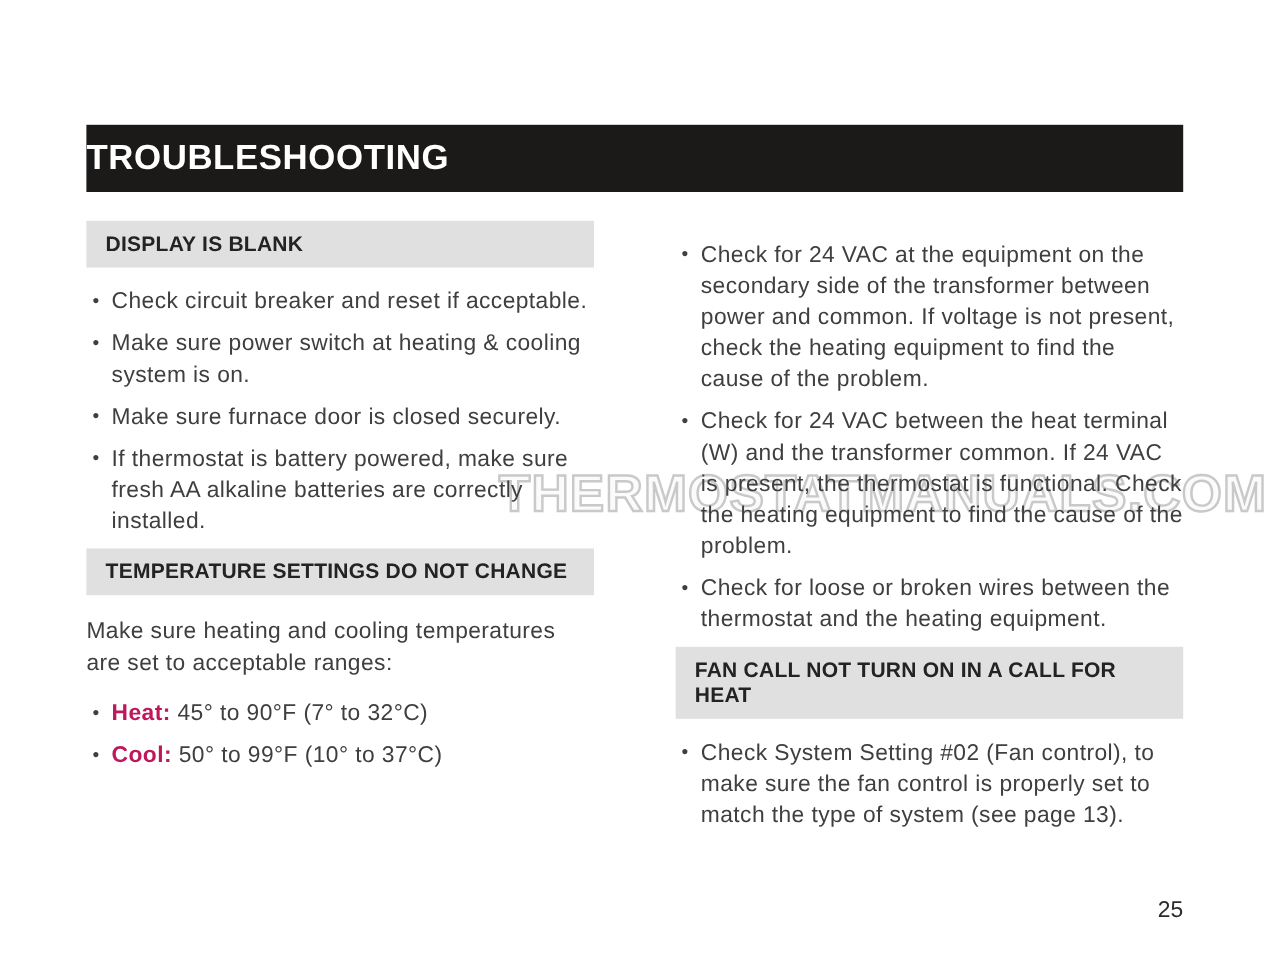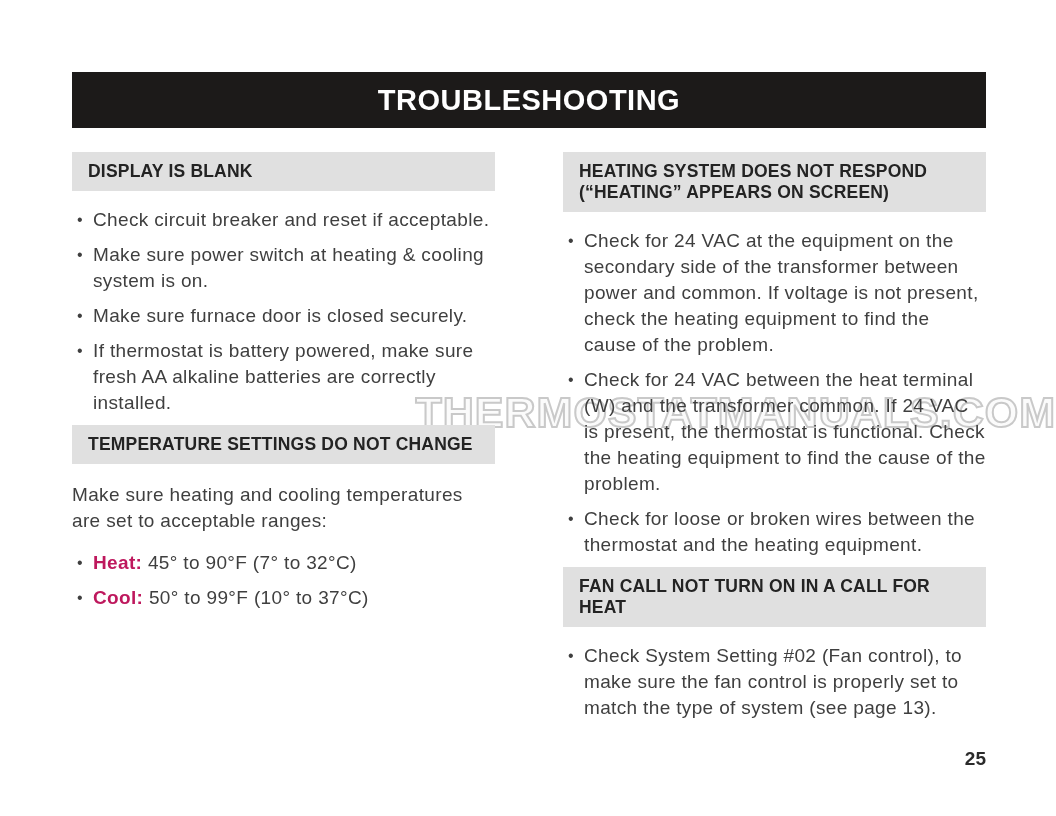--- a/index.html
+++ b/index.html
@@ -33,21 +33,22 @@
   .content {
     position: relative;
     z-index: 1;
     padding: 72px 70px 0 72px;
   }
   .title-bar {
     background: #1c1a19;
     height: 56px;
     display: flex;
     align-items: center;
-    justify-content: center;
+    justify-content: flex-start;
+    margin-top: 32px;
   }
   .title-bar h1 {
     margin: 0;
     color: #ffffff;
     font-size: 29px;
     font-weight: 700;
     letter-spacing: 0.5px;
   }
   .columns {
     display: flex;
@@ -90,21 +91,21 @@
   .intro {
     margin: 18px 0 2px 0;
   }
   .section-gap { margin-top: 6px; }
   strong.lead { color: #be185d; font-weight: 700; }
   .page-number {
     position: absolute;
     right: 70px;
     bottom: 46px;
     font-size: 19px;
-    font-weight: 700;
+    font-weight: 400;
     color: #2b2b2b;
     z-index: 1;
   }
 </style>
 </head>
 <body>
 
 <div class="page">
 
   <div class="watermark">THERMOSTATMANUALS.COM</div>
@@ -154,21 +155,20 @@
               <span class="li-text"><strong class="lead">Cool:</strong> <span>50° to 99°F (10° to 37°C)</span></span>
             </li>
           </ul>
         </section>
 
       </div>
 
       <div class="col">
 
         <section>
-          <div class="sec-head">HEATING SYSTEM DOES NOT RESPOND (“HEATING” APPEARS ON SCREEN)</div>
           <ul class="bullets body-text">
             <li>
               <span class="dot">•</span>
               <span class="li-text">Check for 24 VAC at the equipment on the secondary side of the transformer between power and common. If voltage is not present, check the heating equipment to find the cause of the problem.</span>
             </li>
             <li>
               <span class="dot">•</span>
               <span class="li-text">Check for 24 VAC between the heat terminal (W) and the transformer common. If 24 VAC is present, the thermostat is functional. Check the heating equipment to find the cause of the problem.</span>
             </li>
             <li>

